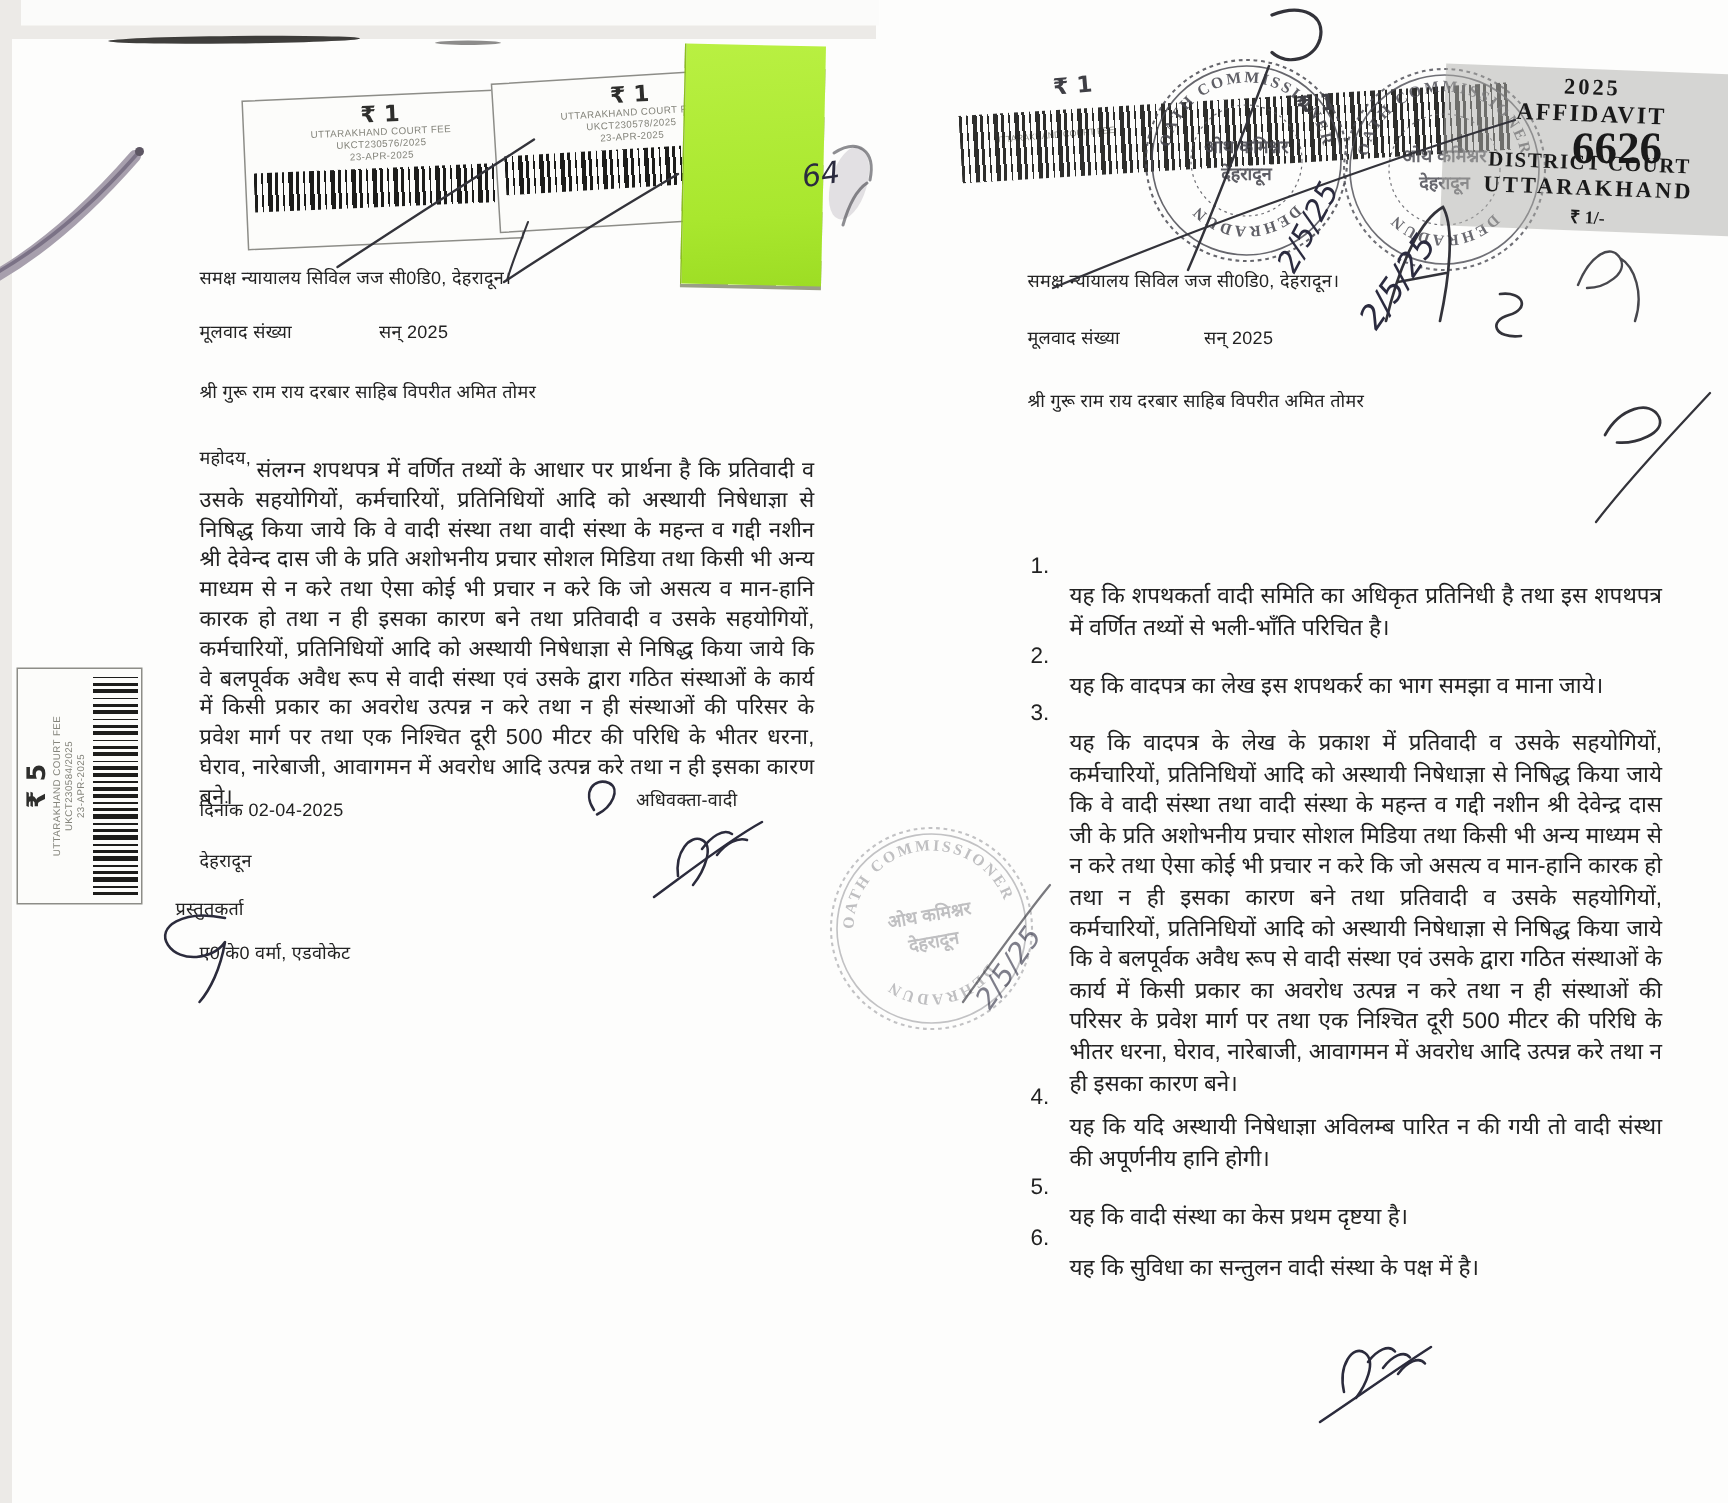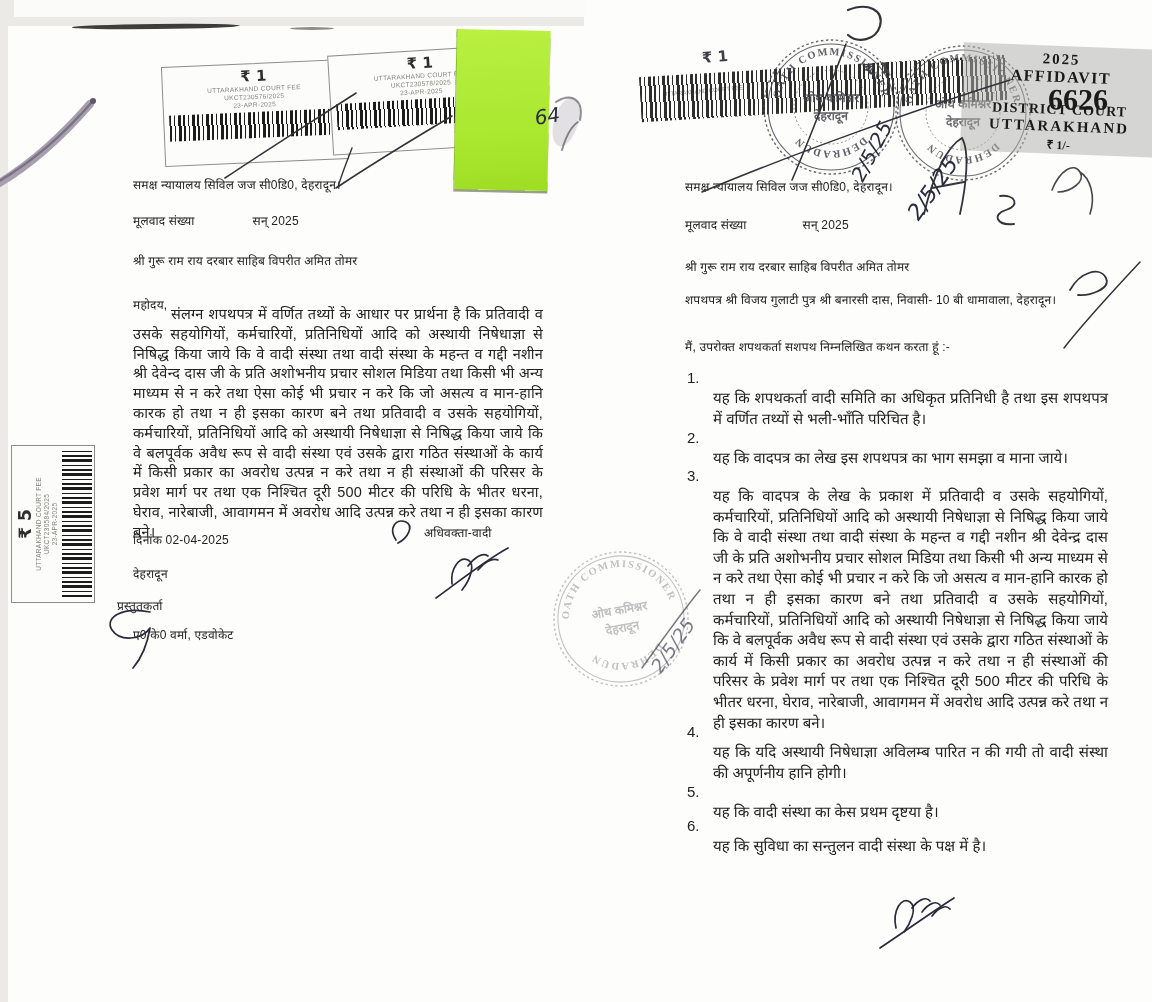--- a/index.html
+++ b/index.html
@@ -164,30 +164,28 @@
     <div class="affi-l3">DISTRICT COURT</div>
     <div class="affi-l4">UTTARAKHAND</div>
     <div class="affi-l5">₹ 1/-</div>
   </div>
 
   <div class="t" style="left:685px;top:178px;">समक्ष न्यायालय सिविल जज सी0डि0, देहरादून।</div>
   <div class="t" style="left:685px;top:216px;">
     <span>मूलवाद संख्या</span><span style="display:inline-block;width:56px;"></span><span>सन् 2025</span>
   </div>
   <div class="t" style="left:685px;top:258px;">श्री गुरू राम राय दरबार साहिब विपरीत अमित तोमर</div>
-  <div class="t para" style="left:685px;top:290px;width:422px;line-height:21px;text-align:left;">शपथपत्र श्री विजय गुलाटी पुत्र श्री बनारसी दास, निवासी- 10 बी धामावाला, देहरादून।</div>
-  <div class="t" style="left:685px;top:338px;">मैं, उपरोक्त शपथकर्ता सशपथ निम्नलिखित कथन करता हूं :-</div>
 
   <div class="pt" style="top:368px;">
     <span class="pt-num">1.</span>
     <span class="pt-text">यह कि शपथकर्ता वादी समिति का अधिकृत प्रतिनिधी है तथा इस शपथपत्र में वर्णित तथ्यों से भली-भाँति परिचित है।</span>
   </div>
   <div class="pt" style="top:428px;">
     <span class="pt-num">2.</span>
-    <span class="pt-text">यह कि वादपत्र का लेख इस शपथपत्र का भाग समझा व माना जाये।</span>
+    <span class="pt-text">यह कि वादपत्र का लेख इस शपथकर्र का भाग समझा व माना जाये।</span>
   </div>
   <div class="pt" style="top:466px;">
     <span class="pt-num">3.</span>
     <span class="pt-text">यह कि वादपत्र के लेख के प्रकाश में प्रतिवादी व उसके सहयोगियों, कर्मचारियों, प्रतिनिधियों आदि को अस्थायी निषेधाज्ञा से निषिद्ध किया जाये कि वे वादी संस्था तथा वादी संस्था के महन्त व गद्दी नशीन श्री देवेन्द्र दास जी के प्रति अशोभनीय प्रचार सोशल मिडिया तथा किसी भी अन्य माध्यम से न करे तथा ऐसा कोई भी प्रचार न करे कि जो असत्य व मान-हानि कारक हो तथा न ही इसका कारण बने तथा प्रतिवादी व उसके सहयोगियों, कर्मचारियों, प्रतिनिधियों आदि को अस्थायी निषेधाज्ञा से निषिद्ध किया जाये कि वे बलपूर्वक अवैध रूप से वादी संस्था एवं उसके द्वारा गठित संस्थाओं के कार्य में किसी प्रकार का अवरोध उत्पन्न न करे तथा न ही संस्थाओं की परिसर के प्रवेश मार्ग पर तथा एक निश्चित दूरी 500 मीटर की परिधि के भीतर धरना, घेराव, नारेबाजी, आवागमन में अवरोध आदि उत्पन्न करे तथा न ही इसका कारण बने।</span>
   </div>
   <div class="pt" style="top:722px;">
     <span class="pt-num">4.</span>
     <span class="pt-text">यह कि यदि अस्थायी निषेधाज्ञा अविलम्ब पारित न की गयी तो वादी संस्था की अपूर्णनीय हानि होगी।</span>
   </div>
   <div class="pt" style="top:782px;">

